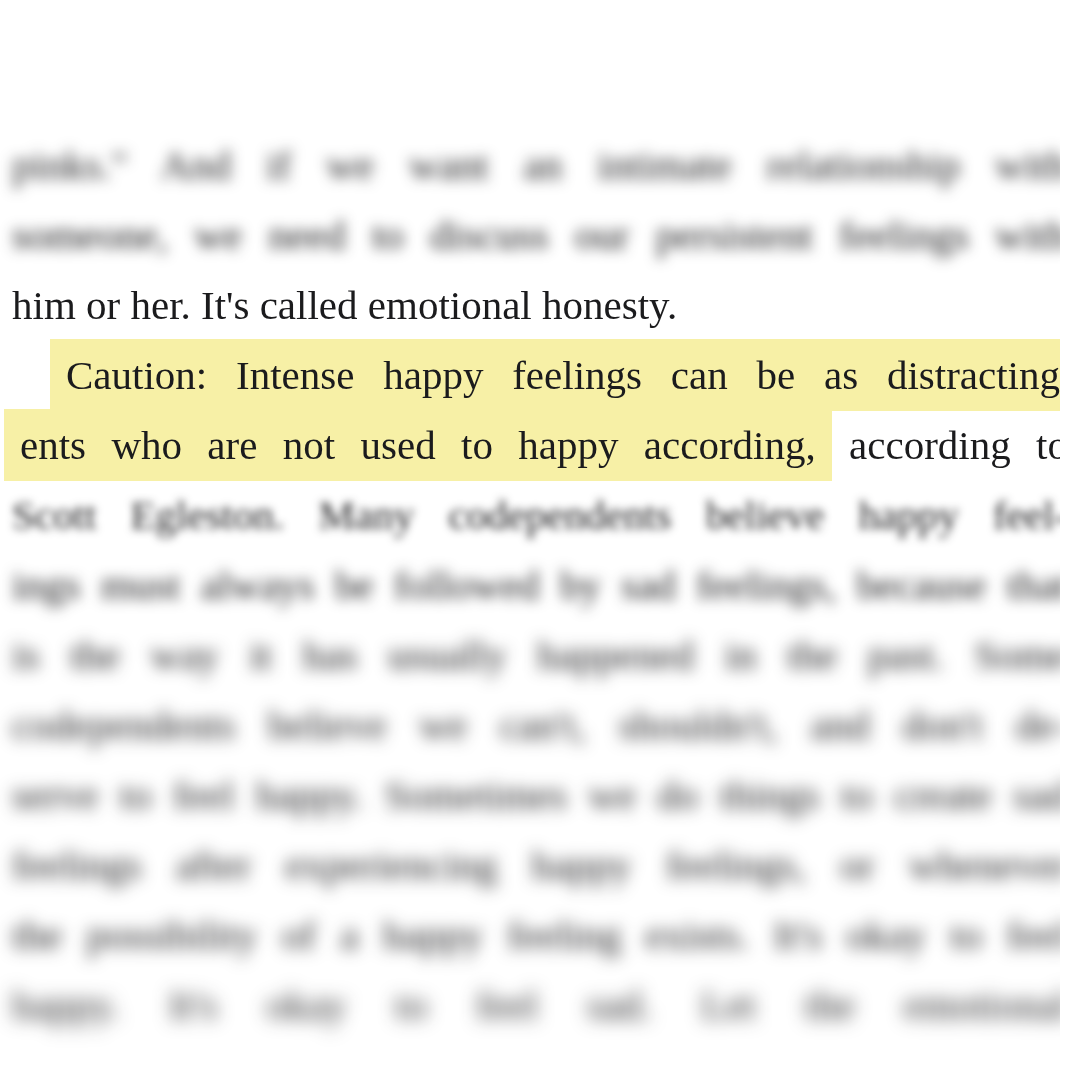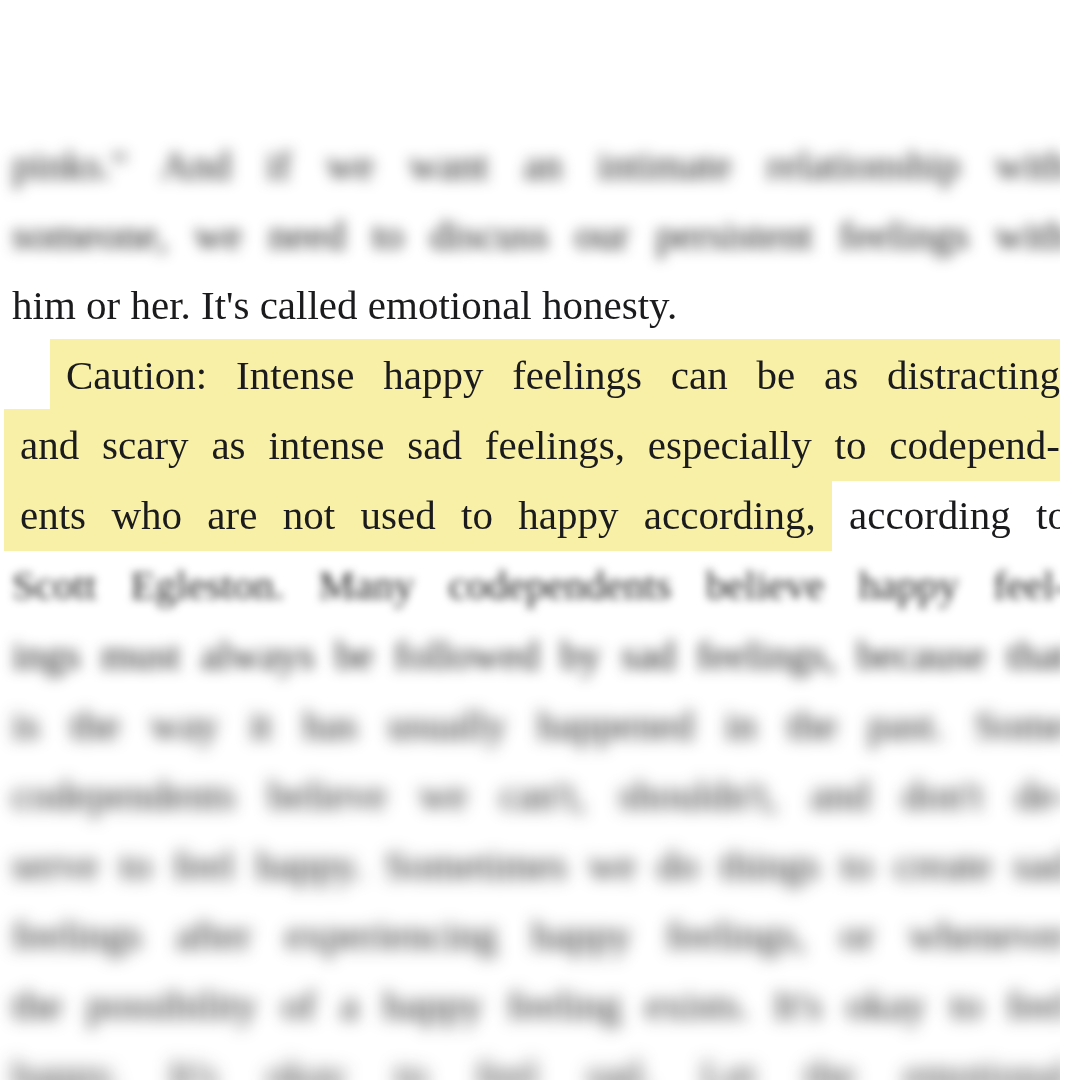--- a/index.html
+++ b/index.html
@@ -39,21 +39,20 @@
 </style>
 </head>
 <body>
 
 <div class="page" style="background: rgb(255, 255, 255);">
   <div class="text-column" style="color: rgb(27, 27, 29);">
       <div class="line justify" style="filter: blur(7px);"><span>pinks." And if we want an intimate relationship with</span></div>
       <div class="line justify" style="filter: blur(6.5px);"><span>someone, we need to discuss our persistent feelings with</span></div>
       <div class="line" style="filter: blur(0.6px);"><span>him or her. It's called emotional honesty.</span></div>
       <div class="line justify indent"><span class="hl">Caution: Intense happy feelings can be as distracting</span></div>
-      <div class="line justify"><span class="hl">and scary as intense sad feelings, especially to codepend-</span></div>
       <div class="line justify"><span class="hl">ents who are not used to happy according,</span><span> according to</span></div>
       <div class="line justify" style="filter: blur(4px);"><span>Scott Egleston. Many codependents believe happy feel-</span></div>
       <div class="line justify" style="filter: blur(6.5px);"><span>ings must always be followed by sad feelings, because that</span></div>
       <div class="line justify" style="filter: blur(7.5px);"><span>is the way it has usually happened in the past. Some</span></div>
       <div class="line justify" style="filter: blur(8px);"><span>codependents believe we can't, shouldn't, and don't de-</span></div>
       <div class="line justify" style="filter: blur(8px);"><span>serve to feel happy. Sometimes we do things to create sad</span></div>
       <div class="line justify" style="filter: blur(8px);"><span>feelings after experiencing happy feelings, or whenever</span></div>
       <div class="line justify" style="filter: blur(8px);"><span>the possibility of a happy feeling exists. It's okay to feel</span></div>
       <div class="line justify" style="filter: blur(9px);"><span>happy. It's okay to feel sad. Let the emotional</span></div>
     </div>

